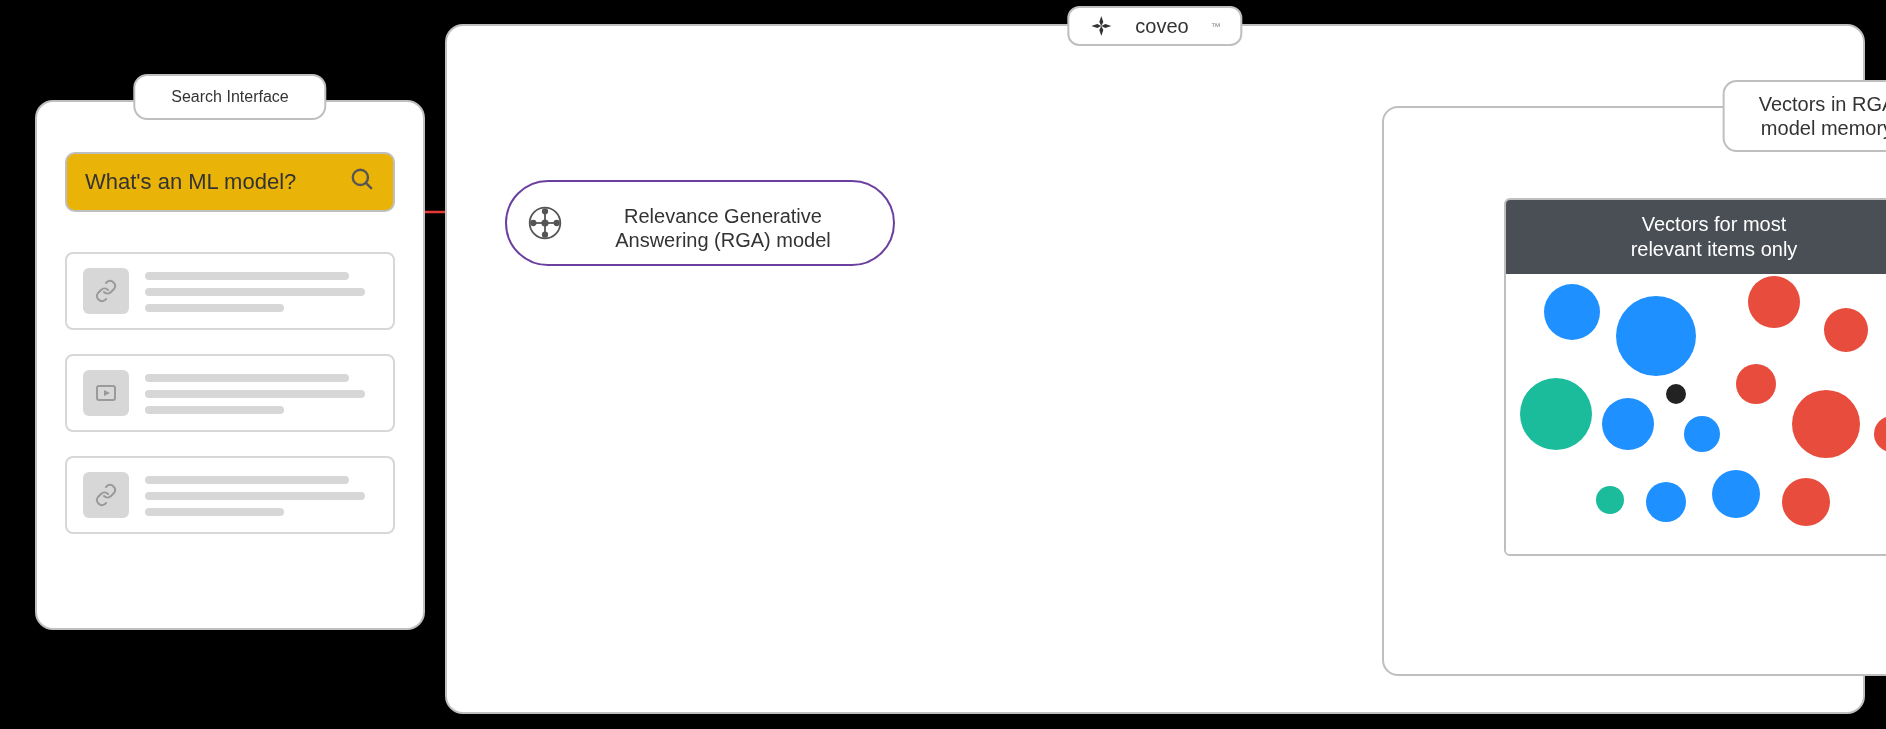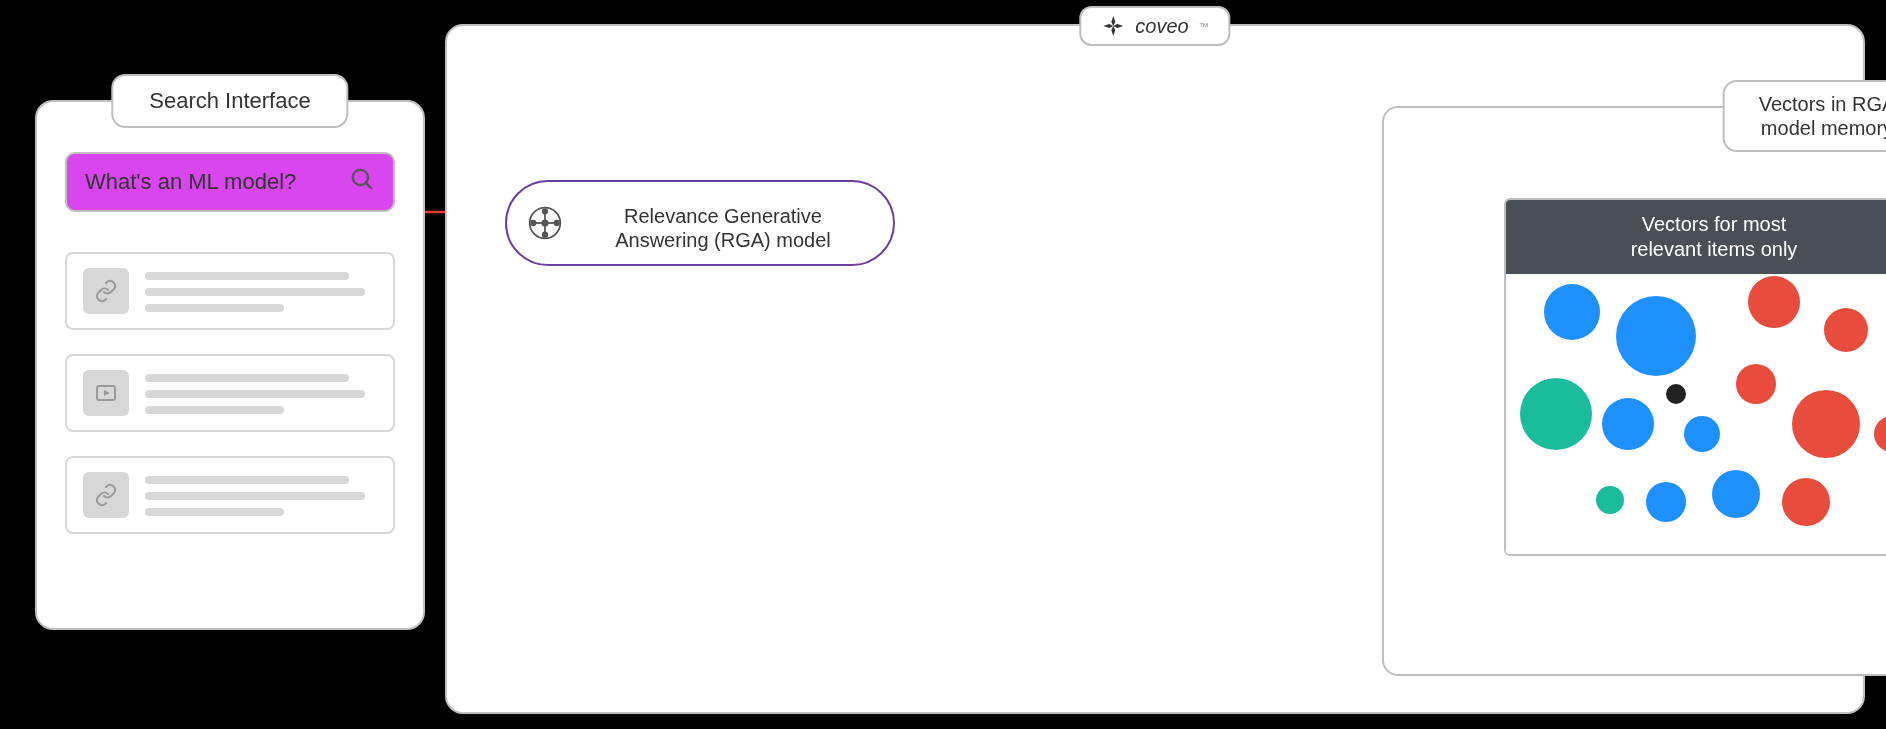--- a/index.html
+++ b/index.html
@@ -27,33 +27,33 @@
   }
   .panel-tab {
     position: absolute;
     top: -28px;
     left: 50%;
     transform: translateX(-50%);
     background: #fff;
     border: 2px solid #bfbfbf;
     border-radius: 14px;
     padding: 12px 36px;
-    font-size: 22px;
+    font-size: 16px;
     color: #333;
     white-space: nowrap;
   }
   .search-box {
     display: flex;
     align-items: center;
     border: 2px solid #bfbfbf;
     border-radius: 10px;
     padding: 12px 18px;
     font-size: 22px;
     color: #333;
-    background: #d946ef;
+    background: #eab308;
   }
   .search-box .q { flex: 1; }
   .search-icon { width: 26px; height: 26px; flex: 0 0 auto; }
   .results { margin-top: 40px; display: flex; flex-direction: column; gap: 24px; }
   .result {
     border: 2px solid #d7d7d7;
     border-radius: 8px;
     padding: 14px 16px;
     display: flex;
     gap: 16px;
@@ -87,24 +87,23 @@
     position: absolute;
     top: -20px;
     left: 50%;
     transform: translateX(-50%);
     background: #fff;
     border: 2px solid #bfbfbf;
     border-radius: 12px;
     padding: 6px 20px;
     display: flex;
     align-items: center;
-    gap: 10px;
+    gap: 22px;
     font-size: 20px;
     color: #333;
-    font-style: italic;
   }
   .coveo-logo {
     width: 24px; height: 24px;
     display: inline-block;
   }
   .coveo-badge sup { font-size: 10px; vertical-align: super; color: #888; }
 
   
   .rga-pill {
     position: absolute;

